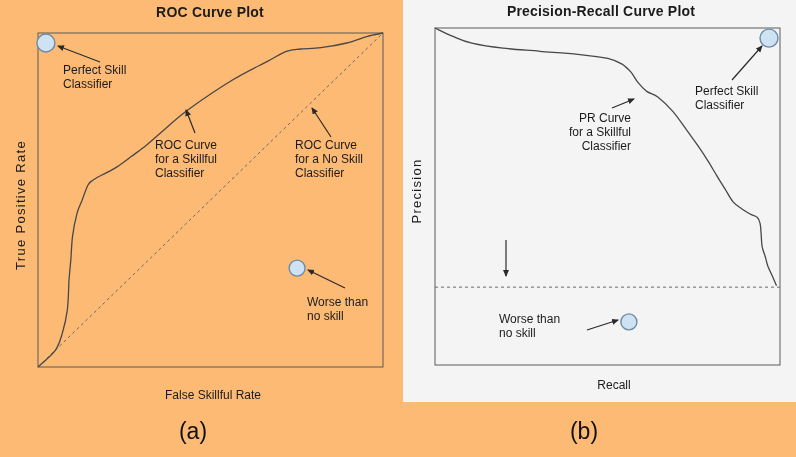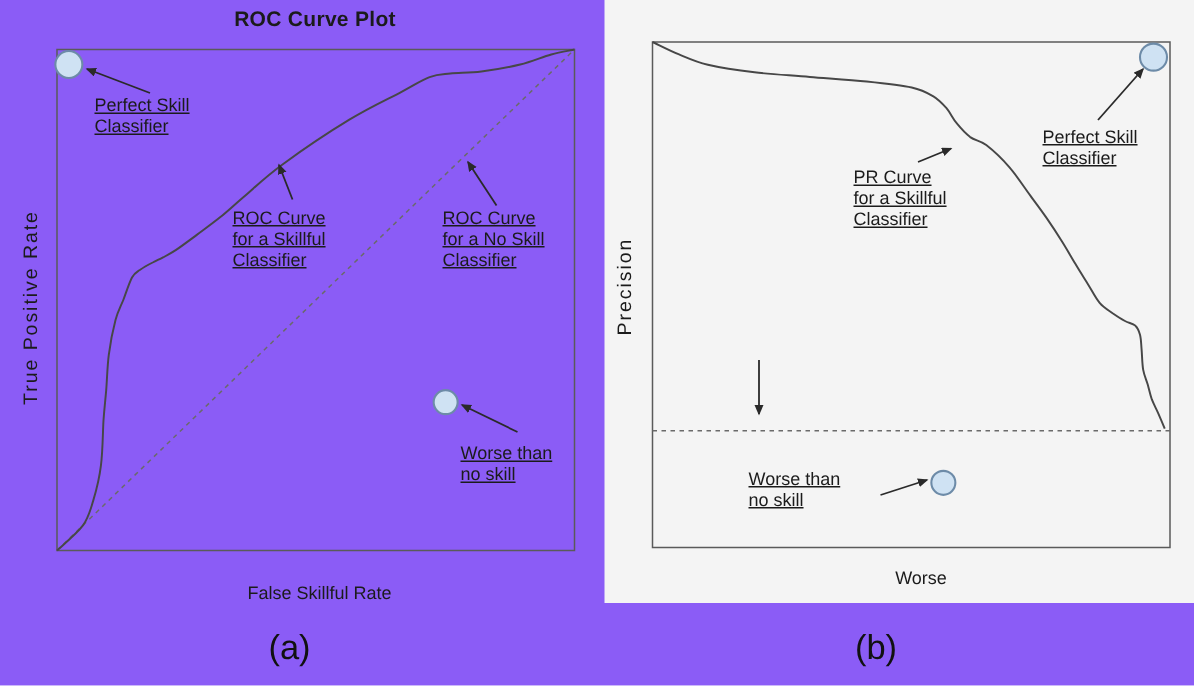--- a/index.html
+++ b/index.html
@@ -1,23 +1,23 @@
 <!DOCTYPE html>
 <html><head>
 <meta charset="utf-8">
 <style>
   html,body{margin:0;padding:0;background:#ffffff;}
   .stage{
     position:relative;width:796px;height:457px;overflow:hidden;
     font-family:"Liberation Sans","DejaVu Sans",sans-serif;
-    color:#1b1b1b;background:#8b5cf6;
+    color:#1b1b1b;background:#fdba74;
   }
   .gray-panel{position:absolute;left:403px;top:0;width:393px;height:402px;background:#f4f4f4;}
   svg.canvas{position:absolute;left:0;top:0;width:796px;height:457px;}
-  .txt{position:absolute;font-size:12px;line-height:14px;white-space:pre-line;text-decoration:underline;}
+  .txt{position:absolute;font-size:12px;line-height:14px;white-space:pre-line;}
   .title{position:absolute;font-size:14px;font-weight:bold;letter-spacing:.2px;transform:translateX(-50%);white-space:nowrap;}
   .xlabel{position:absolute;font-size:12px;transform:translateX(-50%);white-space:nowrap;}
   .ylabel{position:absolute;font-size:13px;letter-spacing:1.3px;transform:translate(-50%,-50%) rotate(-90deg);white-space:nowrap;}
   .caption{position:absolute;font-size:23px;transform:translateX(-50%);white-space:nowrap;color:#111;}
   .plot-border{fill:none;stroke:#5a5a5a;stroke-width:1;}
   .curve{fill:none;stroke:#474747;stroke-width:1.3;}
   .dashed{fill:none;stroke:#6a6a6a;stroke-width:1;stroke-dasharray:3,3;}
   .marker-dot{fill:#cfe2f3;stroke:#6d8ba8;stroke-width:1.4;}
   .arrow{stroke:#2a2a2a;stroke-width:1.2;fill:none;}
 </style>
@@ -67,24 +67,25 @@
   <div class="txt" style="left:155px;top:138px;">ROC Curve
 for a Skillful
 Classifier</div>
   <div class="txt" style="left:295px;top:138px;">ROC Curve
 for a No Skill
 Classifier</div>
   <div class="txt" style="left:307px;top:295px;">Worse than
 no skill</div>
   <div class="caption" style="left:193px;top:418px;">(a)</div>
 
+  <div class="title" style="left:601px;top:3px;">Precision-Recall Curve Plot</div>
   <div class="ylabel" style="left:416px;top:191px;">Precision</div>
-  <div class="xlabel" style="left:614px;top:378px;">Worse</div>
+  <div class="xlabel" style="left:614px;top:378px;">Recall</div>
   <div class="txt" style="left:695px;top:84px;">Perfect Skill
 Classifier</div>
-  <div class="txt" style="left:569px;top:111px;">PR Curve
+  <div class="txt" style="left:569px;top:111px;text-align:right;">PR Curve
 for a Skillful
 Classifier</div>
   <div class="txt" style="left:499px;top:312px;">Worse than
 no skill</div>
   <div class="caption" style="left:584px;top:418px;">(b)</div>
 
 </div>
 
 </body></html>

